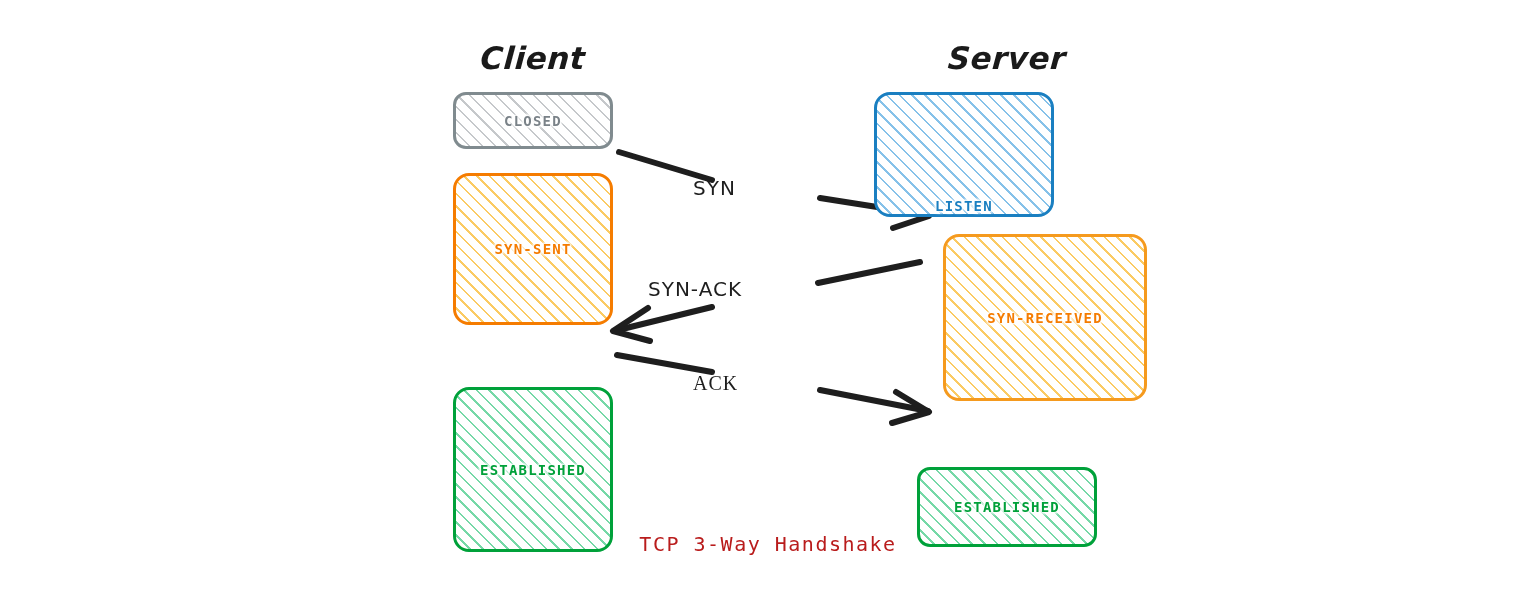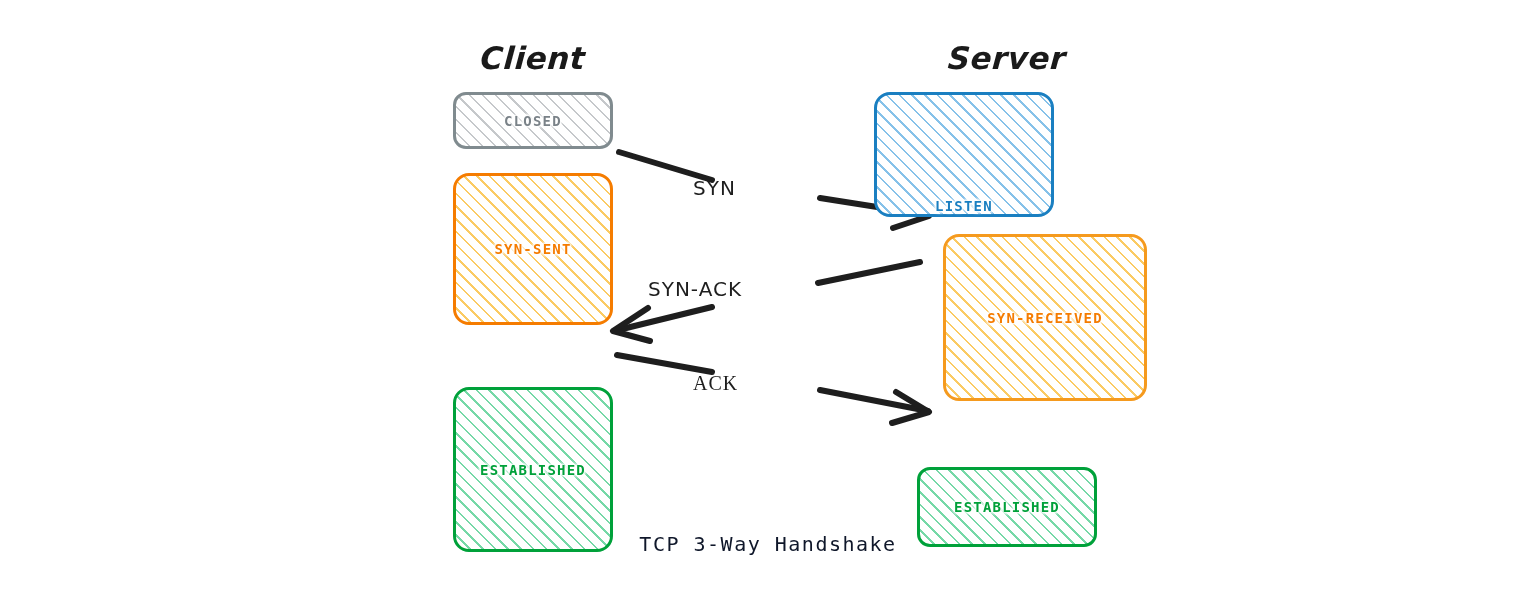--- a/index.html
+++ b/index.html
@@ -124,21 +124,21 @@
   
   #caption {
     position: absolute;
     left: 568px;
     top: 532px;
     width: 400px;
     text-align: center;
     font-family: "DejaVu Sans Mono", monospace;
     font-size: 20px;
     letter-spacing: 1.5px;
-    color: #0f172a;
+    color: #b91c1c;
     white-space: nowrap;
   }
 </style>
 </head>
 <body>
 
 <div id="canvas">
 
   <div class="col-heading" id="heading-client">Client</div>
 

